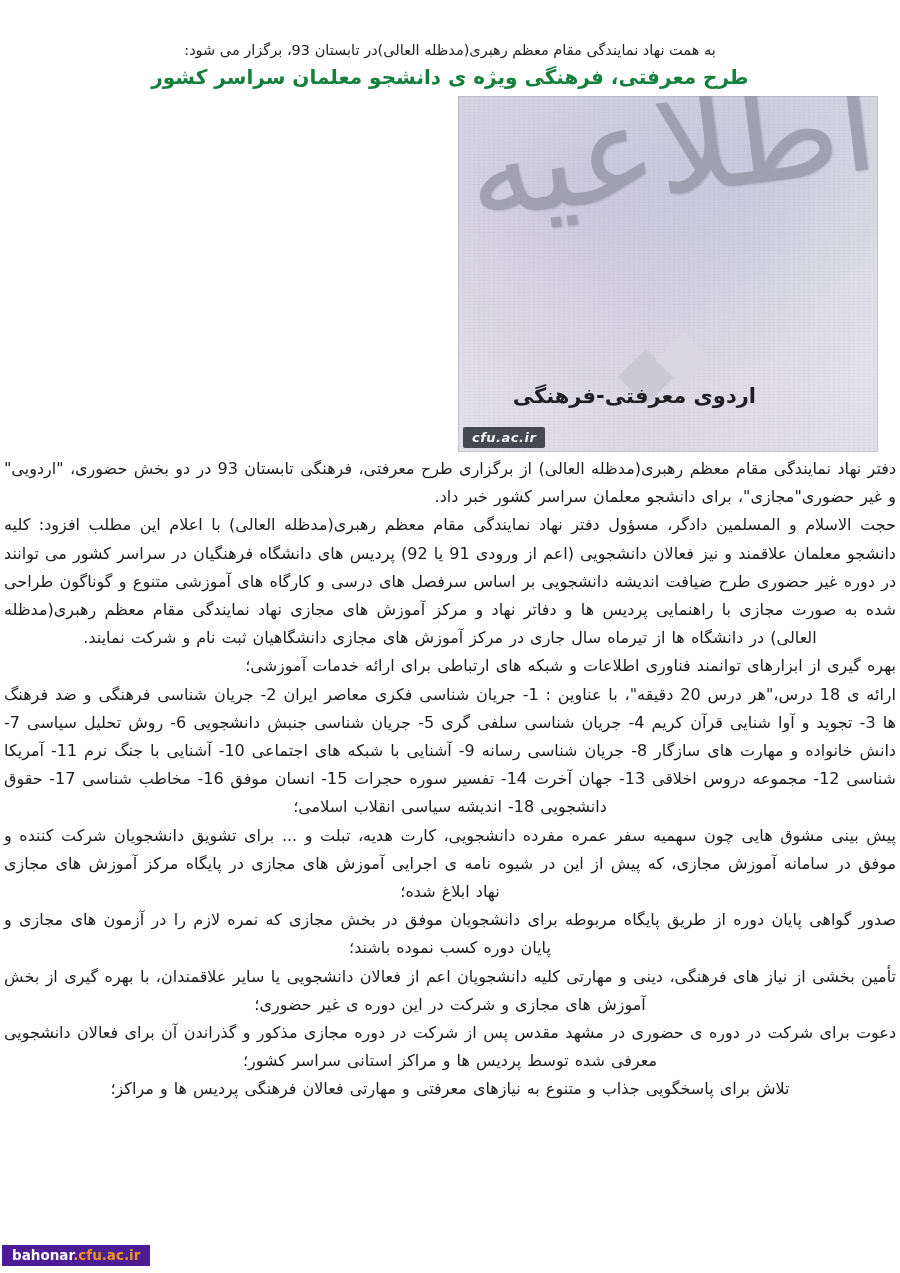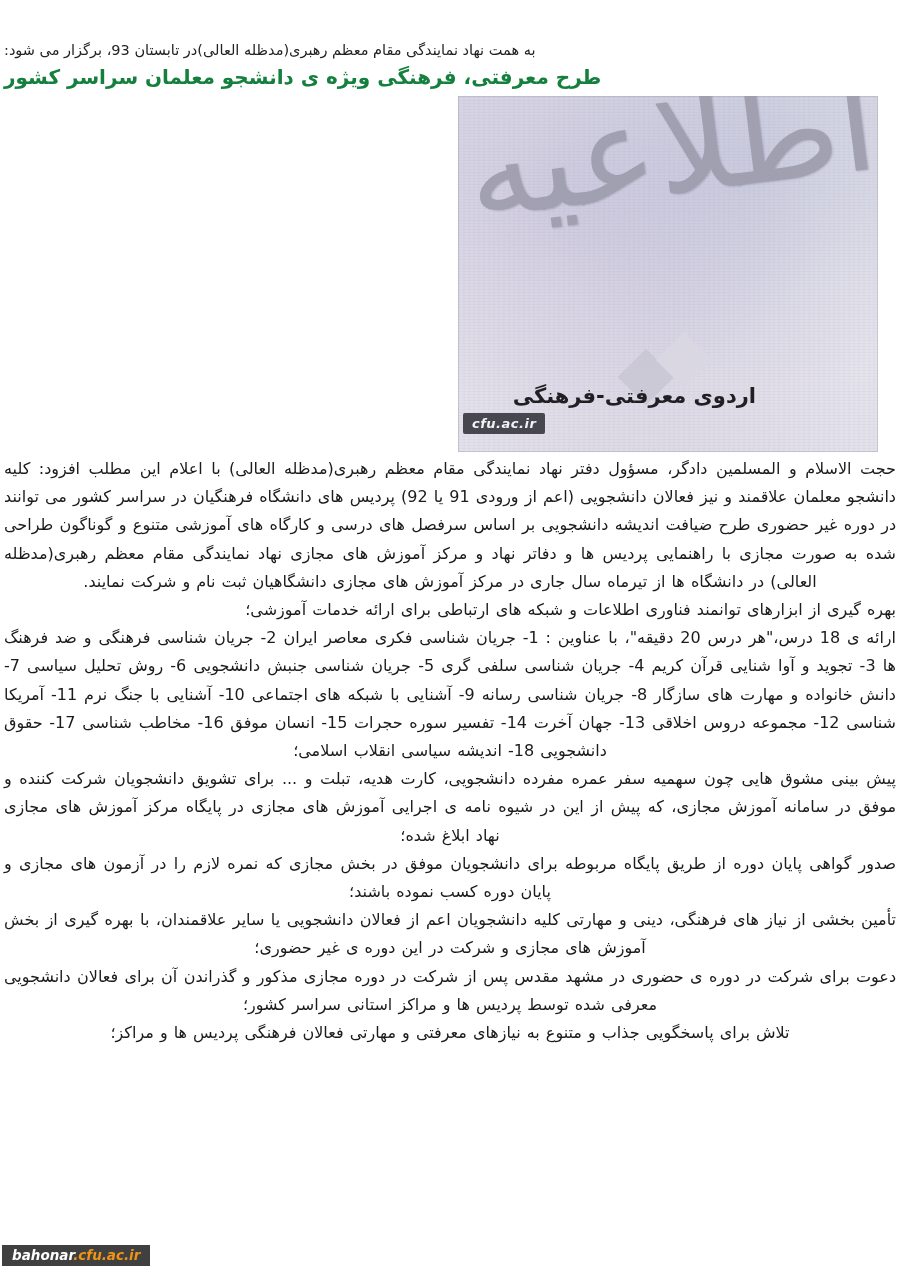--- a/index.html
+++ b/index.html
@@ -6,21 +6,21 @@
   .page{
     position:relative;
     width:900px;height:1273px;
     margin:0 auto;
     background:#ffffff;
     font-family:"DejaVu Sans",sans-serif;
     color:#1b1b1d;
     overflow:hidden;
   }
   
-  .header{direction:rtl;text-align:left;padding:40px 4px 0 4px;}
+  .header{direction:rtl;text-align:center;padding:40px 4px 0 4px;}
   .kicker{
     font-size:14.5px;line-height:20px;color:#222;
   }
   .article-title{
     font-size:20px;font-weight:bold;line-height:28px;color:#15803d;
     margin-top:3px;
   }
   
   .figure-row{position:relative;height:357px;margin-top:5px;}
   .scan-image{
@@ -50,21 +50,21 @@
   .diamond.d1{left:168px;bottom:55px;background:#c7c6d2;opacity:.8;}
   .diamond.d2{left:206px;bottom:72px;background:#d9d7e1;opacity:.9;}
   .scan-caption{
     position:absolute;right:122px;bottom:44px;
     direction:rtl;
     font-size:21px;font-weight:bold;color:#1f1f24;
     letter-spacing:0;
     margin-top:28px;
   }
   .cfu-badge{
-    position:absolute;left:5px;bottom:18px;
+    position:absolute;left:5px;bottom:4px;
     background:#474750;color:#f2f2f4;
     font-size:13px;font-style:italic;font-weight:bold;
     padding:3px 9px;border-radius:2px;
     letter-spacing:.5px;
   }
   
   .article{
     direction:rtl;
     padding:2px 4px 0 4px;
   }
@@ -73,23 +73,23 @@
     font-size:16px;
     line-height:28.2px;
     text-align:justify;
     text-align-last:right;
     word-spacing:1px;
   }
   .article p.cl{text-align-last:center;}
   
   .watermark{
     position:absolute;left:2px;top:1245px;
-    background:#404040;
+    background:#4c1d95;
     padding:2px 10px 3px 10px;
-    font-size:13.5px;font-style:italic;font-weight:bold;
+    font-size:13.5px;font-weight:bold;
     font-family:"DejaVu Sans",sans-serif;
     white-space:nowrap;
   }
   .watermark .wm-name{color:#ffffff;}
   .watermark .wm-domain{color:#ef9414;}
 </style>
 </head>
 <body>
 
 <div class="page">
@@ -103,20 +103,21 @@
     <div class="scan-image">
       <div class="calligraphy">اطلاعیه</div>
       <div class="diamond d1"></div>
       <div class="diamond d2"></div>
       <div class="scan-caption">اردوی معرفتی-فرهنگی</div>
       <div class="cfu-badge">cfu.ac.ir</div>
     </div>
   </div>
 
   <div class="article">
+    <p>دفتر نهاد نمایندگی مقام معظم رهبری(مدظله العالی) از برگزاری طرح معرفتی، فرهنگی تابستان 93 در دو بخش حضوری، "اردویی" و غیر حضوری"مجازی"، برای دانشجو معلمان سراسر کشور  خبر داد.</p>
     <p class="cl">حجت الاسلام و المسلمین دادگر، مسؤول دفتر نهاد نمایندگی مقام معظم رهبری(مدظله العالی) با اعلام این مطلب افزود: کلیه دانشجو معلمان علاقمند و نیز فعالان دانشجویی (اعم از ورودی 91 یا 92) پردیس های دانشگاه فرهنگیان در سراسر کشور می توانند در دوره غیر حضوری طرح ضیافت اندیشه دانشجویی بر اساس سرفصل های درسی و کارگاه های آموزشی متنوع و گوناگون طراحی شده به صورت مجازی با راهنمایی پردیس ها و دفاتر نهاد و مرکز آموزش های مجازی نهاد نمایندگی مقام معظم رهبری(مدظله العالی) در دانشگاه ها از تیرماه  سال جاری در مرکز آموزش های مجازی دانشگاهیان ثبت نام و شرکت نمایند.</p>
     <p>بهره گیری  از ابزارهای توانمند فناوری اطلاعات و شبکه های ارتباطی برای ارائه خدمات آموزشی؛</p>
     <p class="cl">ارائه ی 18 درس،"هر درس 20 دقیقه"، با عناوین : 1- جریان شناسی فکری معاصر ایران 2- جریان شناسی فرهنگی و ضد فرهنگ ها 3- تجوید و آوا شنایی قرآن کریم 4- جریان شناسی سلفی گری 5- جریان شناسی جنبش دانشجویی 6- روش تحلیل سیاسی 7- دانش خانواده و مهارت های سازگار 8- جریان شناسی رسانه 9- آشنایی با شبکه های اجتماعی 10- آشنایی با جنگ نرم 11- آمریکا شناسی 12- مجموعه دروس اخلاقی 13- جهان آخرت 14- تفسیر سوره حجرات 15- انسان موفق 16- مخاطب شناسی 17- حقوق دانشجویی 18- اندیشه سیاسی انقلاب اسلامی؛</p>
     <p class="cl">پیش بینی مشوق هایی چون سهمیه سفر عمره مفرده دانشجویی، کارت هدیه، تبلت و ... برای تشویق دانشجویان شرکت کننده و موفق در سامانه آموزش مجازی،  که پیش از این در شیوه نامه ی اجرایی آموزش های مجازی در پایگاه مرکز آموزش های مجازی نهاد ابلاغ شده؛</p>
     <p class="cl">صدور گواهی پایان دوره  از طریق پایگاه مربوطه برای دانشجویان موفق در بخش مجازی که نمره لازم را در آزمون های مجازی و پایان دوره کسب نموده باشند؛</p>
     <p class="cl">تأمین بخشی از نیاز های فرهنگی، دینی و مهارتی کلیه دانشجویان اعم از فعالان دانشجویی یا سایر علاقمندان، با بهره گیری از بخش آموزش های مجازی و شرکت در این دوره ی غیر حضوری؛</p>
     <p class="cl">دعوت برای شرکت در دوره ی حضوری در مشهد مقدس پس از شرکت در دوره مجازی مذکور و گذراندن آن برای فعالان دانشجویی معرفی شده توسط پردیس ها و مراکز استانی سراسر کشور؛</p>
     <p class="cl">تلاش برای پاسخگویی جذاب و متنوع به نیازهای معرفتی و مهارتی فعالان فرهنگی پردیس ها و مراکز؛</p>
   </div>
 

